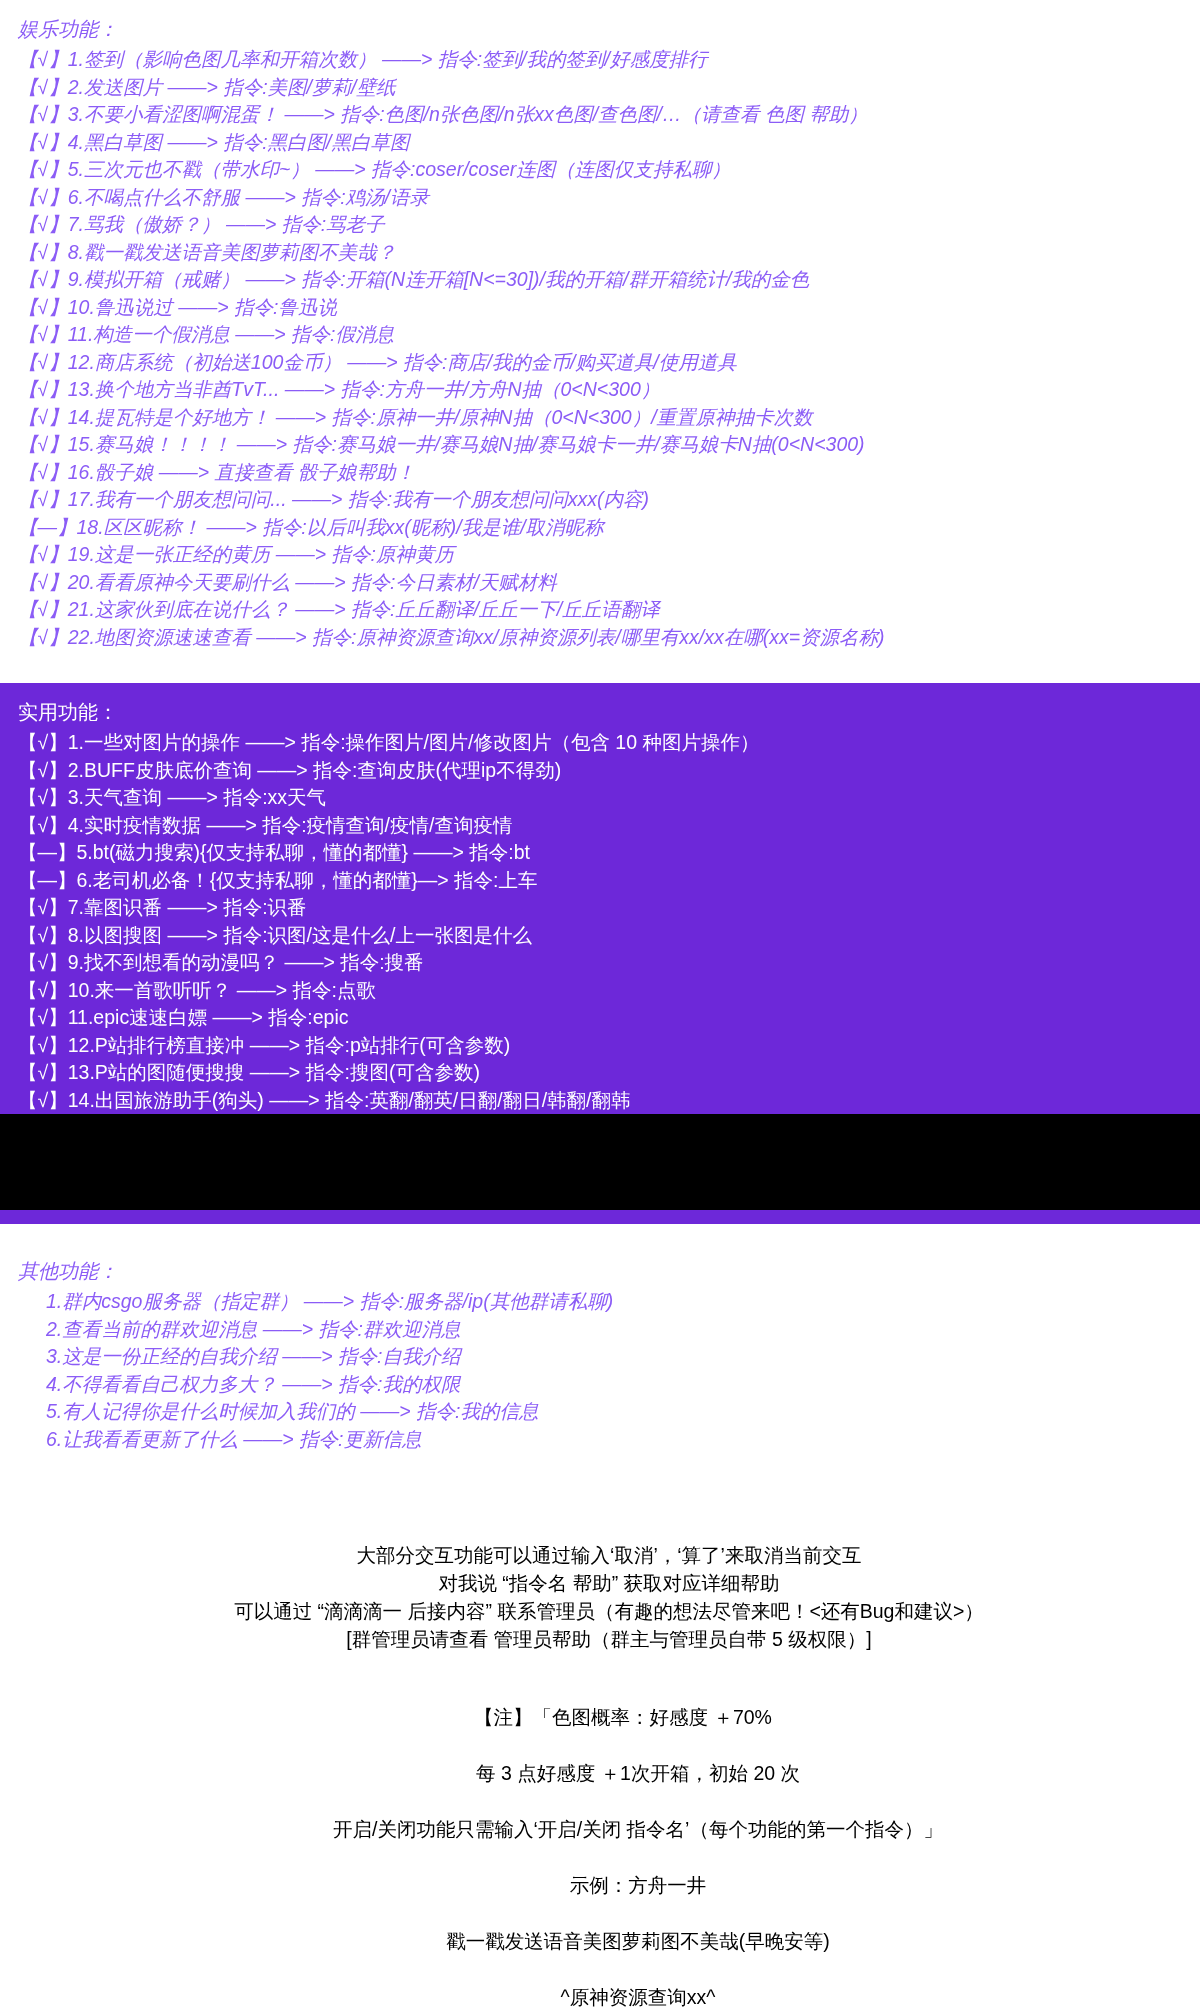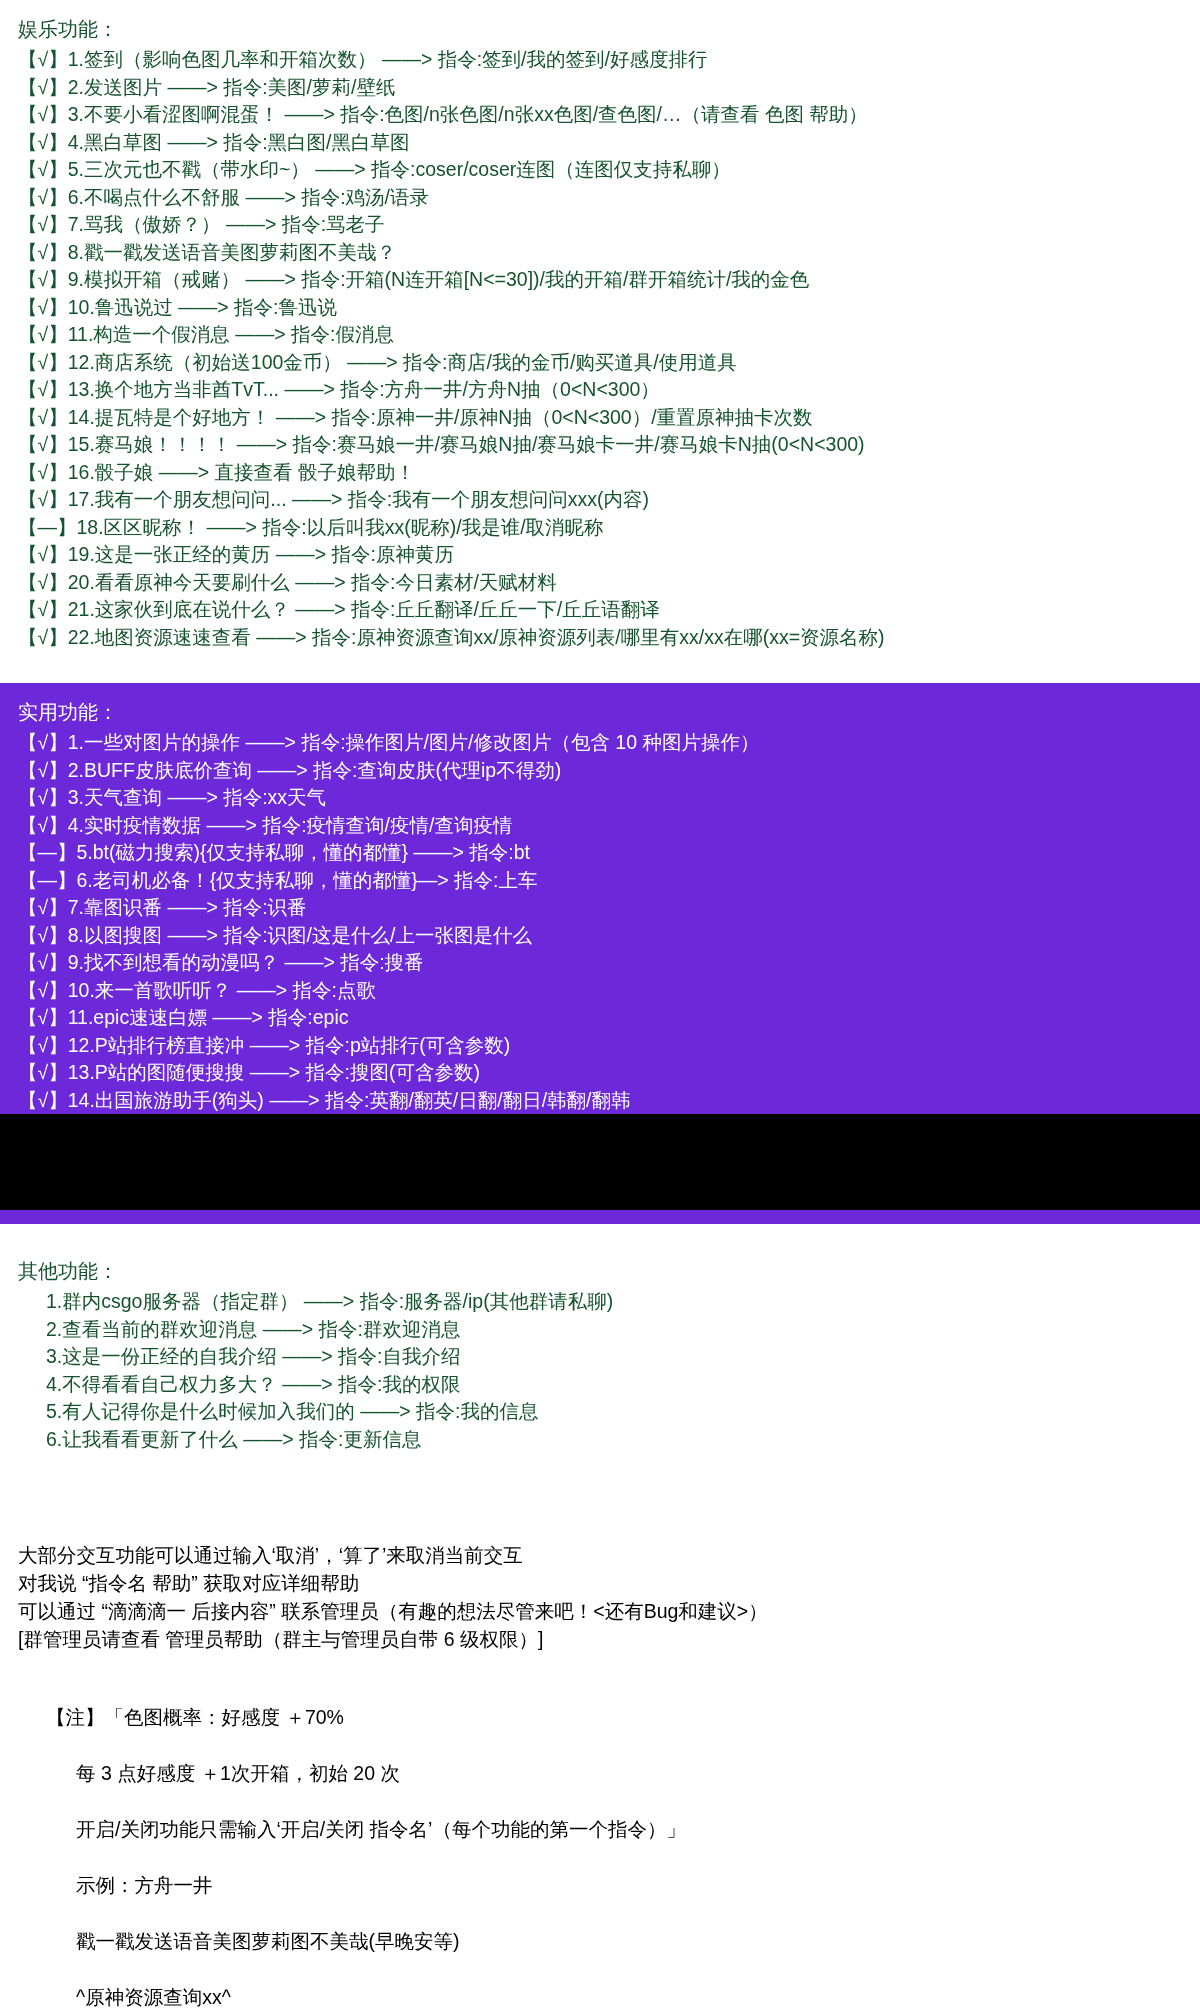--- a/index.html
+++ b/index.html
@@ -19,21 +19,22 @@
   }
   .section {
     padding: 10px 0 14px 0;
   }
   .section.inverted {
     background: #6d28d9;
     color: #ffffff;
   }
   .section.plain {
     background: #ffffff;
-    color: #14532d;
+    color: #8b5cf6;
+    font-style: italic;
   }
   .sect-title {
     font-size: 20px;
     line-height: 30px;
     padding: 4px 0 2px 18px;
     white-space: pre;
   }
   .lines {
     padding: 0 0 0 18px;
   }
@@ -51,20 +52,21 @@
     height: 96px;
   }
   .gap-white {
     background: #ffffff;
     height: 18px;
   }
   .block-footer {
     background: #ffffff;
     color: #000000;
     padding: 0 0 0 18px;
+    text-align: center;
   }
   .footer-line {
     font-size: 19.5px;
     line-height: 28px;
     white-space: pre;
   }
   .note-block {
     padding-top: 22px;
   }
   .note-line {
@@ -153,21 +155,21 @@
       <div class="line indent1">6.让我看看更新了什么 ——&gt; 指令:更新信息</div>
     </div>
   </div>
 
   <div class="big-gap"></div>
 
   <div class="block-footer">
     <div class="footer-line">大部分交互功能可以通过输入‘取消’，‘算了’来取消当前交互</div>
     <div class="footer-line">对我说 “指令名 帮助” 获取对应详细帮助</div>
     <div class="footer-line">可以通过 “滴滴滴一 后接内容” 联系管理员（有趣的想法尽管来吧！&lt;还有Bug和建议&gt;）</div>
-    <div class="footer-line">[群管理员请查看 管理员帮助（群主与管理员自带 6 级权限）]</div>
+    <div class="footer-line">[群管理员请查看 管理员帮助（群主与管理员自带 5 级权限）]</div>
 
     <div class="note-block">
       <div class="note-line">【注】「色图概率：好感度 ＋70%</div>
       <div class="note-line deep">每 3 点好感度 ＋1次开箱，初始 20 次</div>
       <div class="note-line deep">开启/关闭功能只需输入‘开启/关闭 指令名’（每个功能的第一个指令）」</div>
       <div class="note-line deep">示例：方舟一井</div>
       <div class="note-line deep">戳一戳发送语音美图萝莉图不美哉(早晚安等)</div>
       <div class="note-line deep">^原神资源查询xx^</div>
     </div>
   </div>

